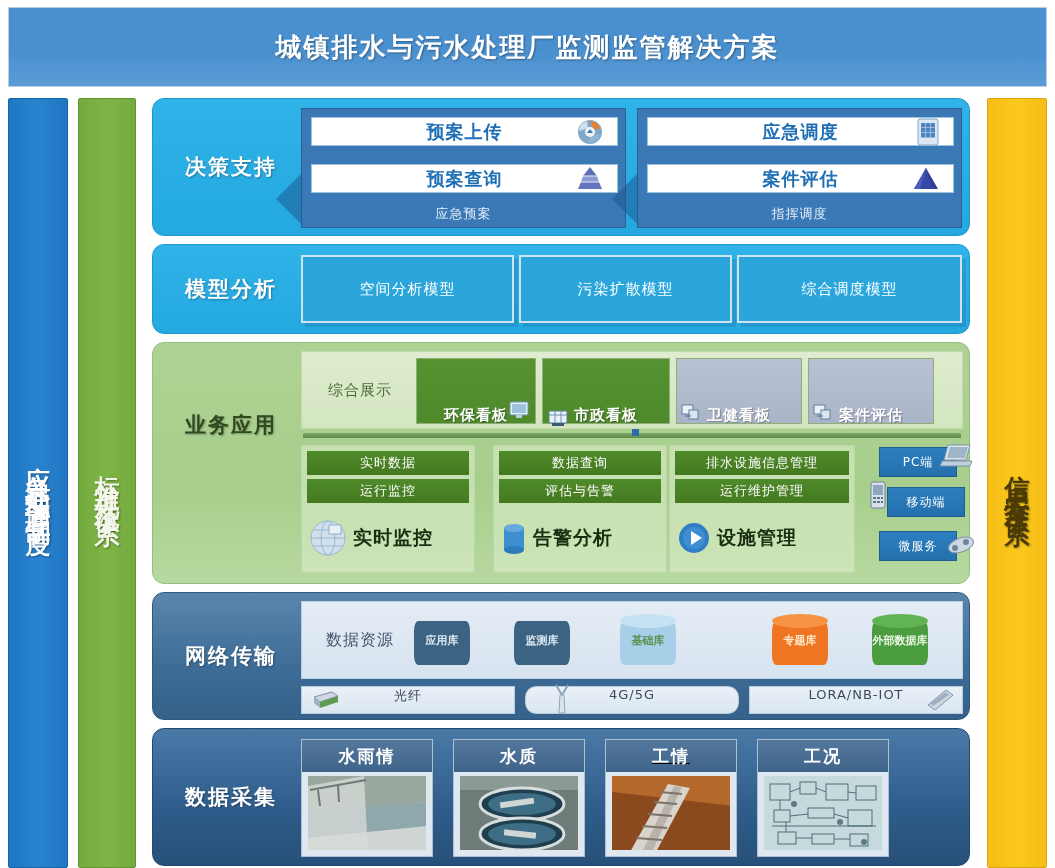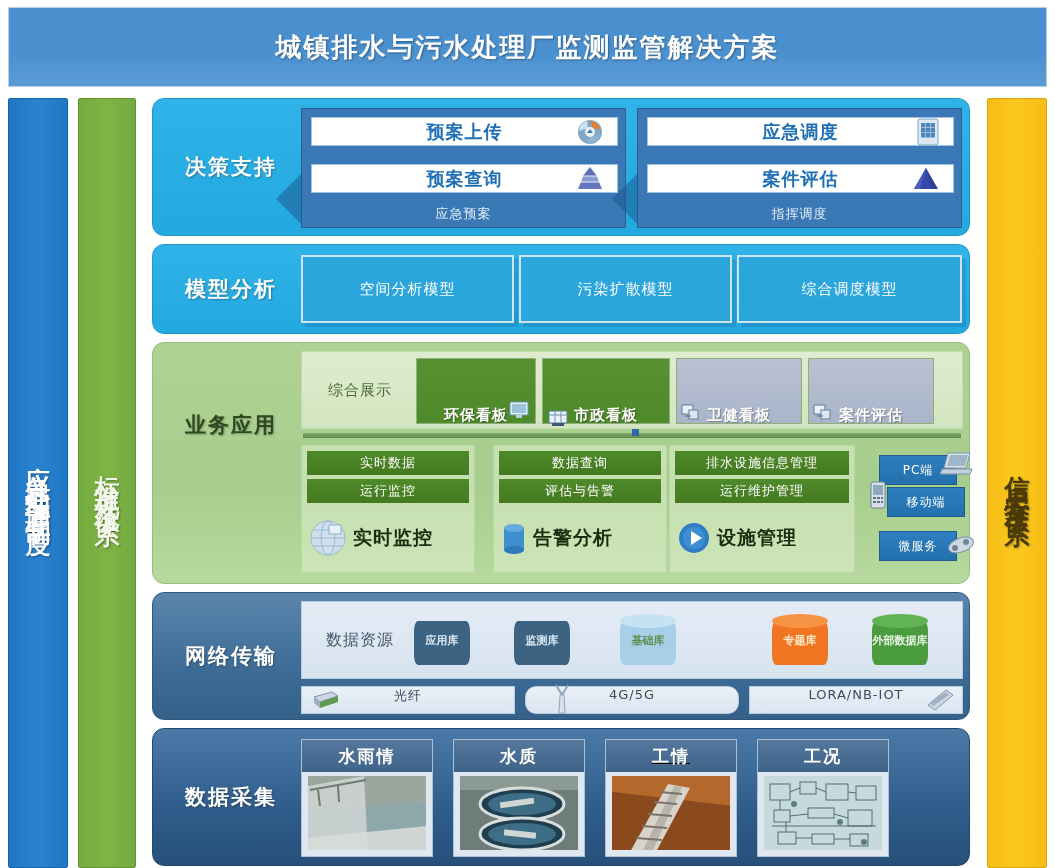--- a/index.html
+++ b/index.html
@@ -156,21 +156,21 @@
   .app-main { position:absolute; left:5px; right:5px; top:62px; bottom:5px;
     display:flex; align-items:center; }
   .app-main .nm { font-size:19px; font-weight:bold; color:#1b2d10; letter-spacing:1px;
     margin-left:4px; }
 
   .client-col { position:absolute; left:726px; top:100px; width:86px; height:130px; }
   .client-chip { position:absolute; left:0; width:78px; height:30px;
     background:linear-gradient(180deg,#2d7fc0 0%,#2470ad 100%); border:1px solid #1d5d92;
     display:flex; align-items:center; justify-content:center; }
   .client-chip span { color:#ffffff; font-size:12px; letter-spacing:1px; }
-  #client-0 { top:12px; }
+  #client-0 { top:4px; }
   #client-1 { top:44px; left:8px; }
   #client-2 { top:88px; }
 
   
   #layer-network {
     top:494px; height:128px;
     background:linear-gradient(180deg,#5b85ad 0%,#3d6c96 60%,#35618a 100%);
     border:1px solid #2e587c;
   }
   #layer-network .layer-label { color:#ffffff; }

